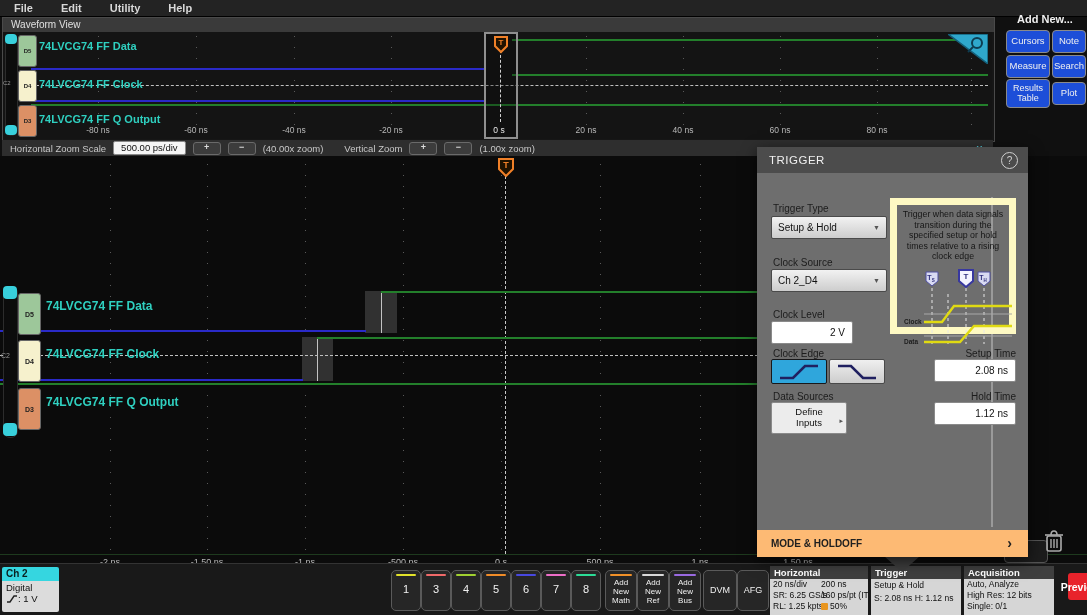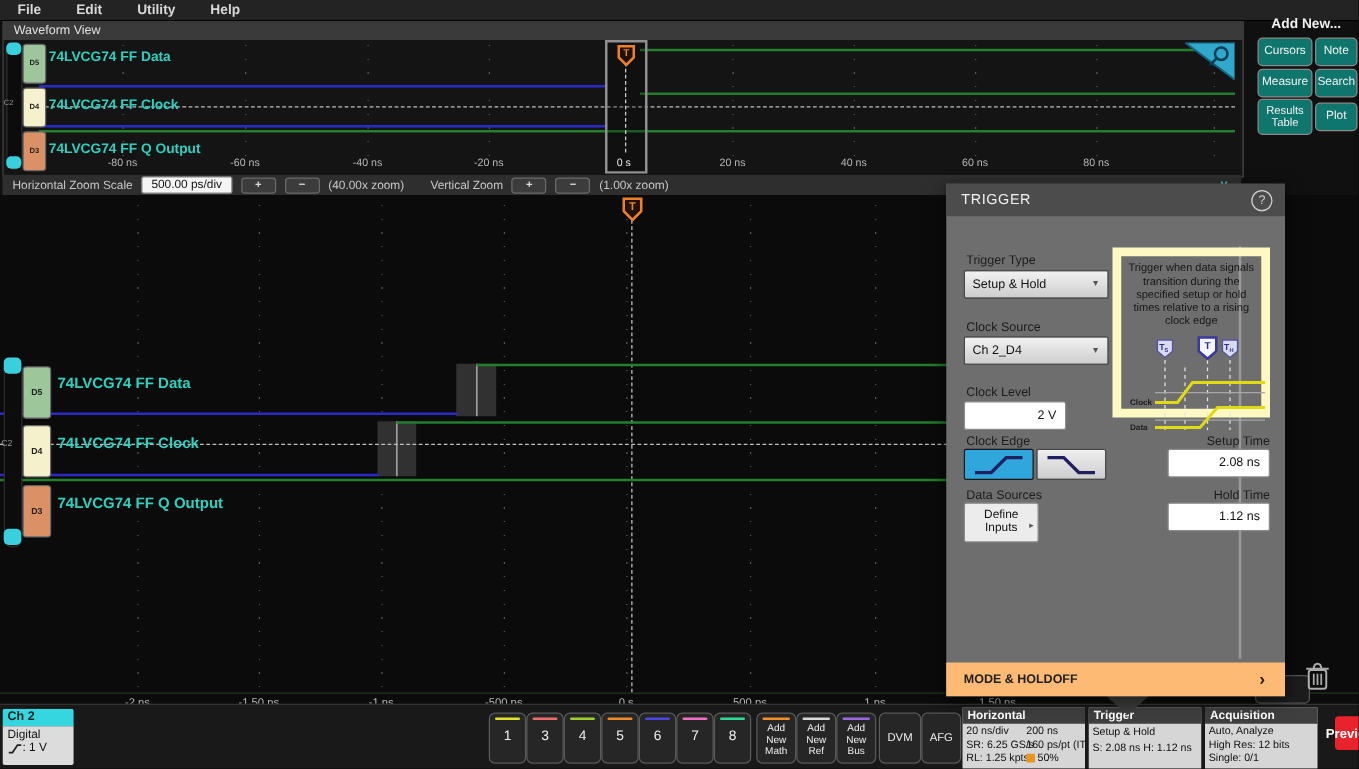--- a/index.html
+++ b/index.html
@@ -53,21 +53,21 @@
   .field{background:#ffffff;border:1px solid #8a8a8a;border-radius:2px;color:#111;font-size:10px;
          display:flex;align-items:center;justify-content:flex-end;padding:0 7px;box-sizing:border-box;text-align:right;}
   .edgebtn{width:56px;height:25px;border-radius:2px;display:flex;align-items:center;justify-content:center;box-sizing:border-box;}
   .descbox{border:7px solid #fef9c3;color:#161616;font-size:8.8px;line-height:1.2;text-align:center;
            padding:4px 3px;box-sizing:border-box;}
   .modebar{left:0;top:383px;width:100%;height:27px;background:#fdba74;color:#202020;font-size:10px;
            font-weight:bold;line-height:27px;padding-left:14px;box-sizing:border-box;}
   .notch{width:0;height:0;border-left:18px solid transparent;border-right:18px solid transparent;
          border-top:16px solid #3d3d3d;z-index:5;}
   
-  .sbtn{background:#0f766e;border:1px solid #8a8a8a;border-radius:4px;color:#f0f0f0;font-size:9.5px;
+  .sbtn{background:#1d4ed8;border:1px solid #8a8a8a;border-radius:4px;color:#f0f0f0;font-size:9.5px;
         display:flex;align-items:center;justify-content:center;text-align:center;white-space:pre-line;line-height:1.1;}
   
   .bottombar{left:0;top:563px;width:1087px;height:52px;background:#191919;border-top:1px solid #333;}
   .chbtn{background:#262626;border:1px solid #5a5a5a;border-radius:5px;color:#f0f0f0;}
   .chbtn .stripe{position:absolute;left:4px;right:4px;top:3px;height:2px;border-radius:1px;}
   .chbtn .lbl{position:absolute;left:0;right:0;top:12px;text-align:center;font-size:11px;}
   .chbtn .lbl3{position:absolute;left:0;right:0;top:7px;text-align:center;font-size:8px;line-height:1.15;white-space:pre-line;}
   .badge{background:#d6d6d6;}
   .badge .bhead{background:#3f3f3f;color:#fff;font-size:9.5px;font-weight:bold;line-height:13px;
                 height:13px;padding-left:4px;}
@@ -300,21 +300,21 @@
     </div>
     <div class="abs edgebtn" style="left:72px;top:212px;background:linear-gradient(#efefef,#cdcdcd);border:1px solid #4a4a4a;">
       <svg width="46" height="18">
         <polyline points="4,3 17,3 29,15 42,15" fill="none" stroke="#202060" stroke-width="2.6"></polyline>
       </svg>
     </div>
     <span class="abs tplabel" style="left:177px;top:201px;width:82px;text-align:right;">Setup Time</span>
     <div class="abs field" style="left:177px;top:212px;width:82px;height:23px;">2.08 ns</div>
 
     <span class="abs tplabel" style="left:16px;top:244px;">Data Sources</span>
-    <div class="abs field" style="left:14px;top:255px;width:60px;height:32px;justify-content:center;white-space:pre-line;text-align:center;line-height:1.15;font-size:9.5px;background:#ececec;">
+    <div class="abs field" style="left:14px;top:255px;width:76px;height:32px;justify-content:center;white-space:pre-line;text-align:center;line-height:1.15;font-size:9.5px;background:#ececec;">
       <span>Define
 Inputs</span>
       <span style="position:absolute;right:3px;bottom:8px;font-size:7px;color:#555;">▸</span>
     </div>
     <span class="abs tplabel" style="left:177px;top:244px;width:82px;text-align:right;">Hold Time</span>
     <div class="abs field" style="left:177px;top:255px;width:82px;height:23px;">1.12 ns</div>
 
     <div class="abs modebar">
       <span>MODE &amp; HOLDOFF</span>
       <span style="position:absolute;right:16px;top:0;font-size:14px;">›</span>

